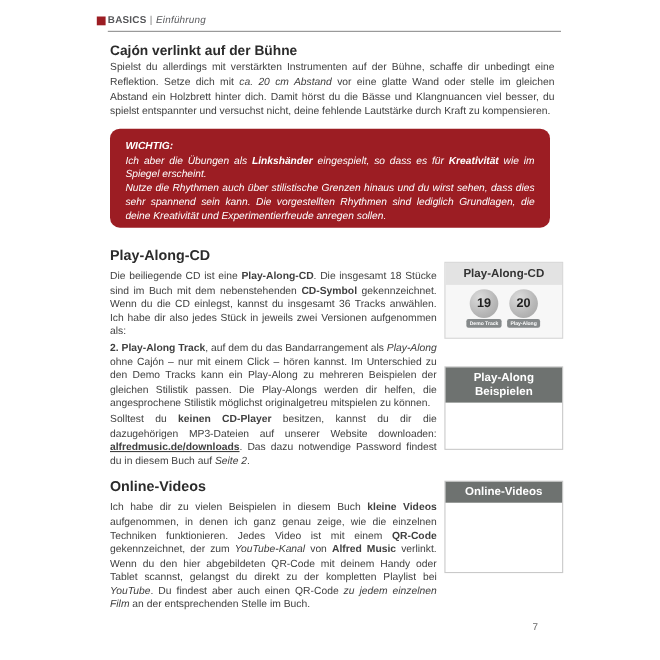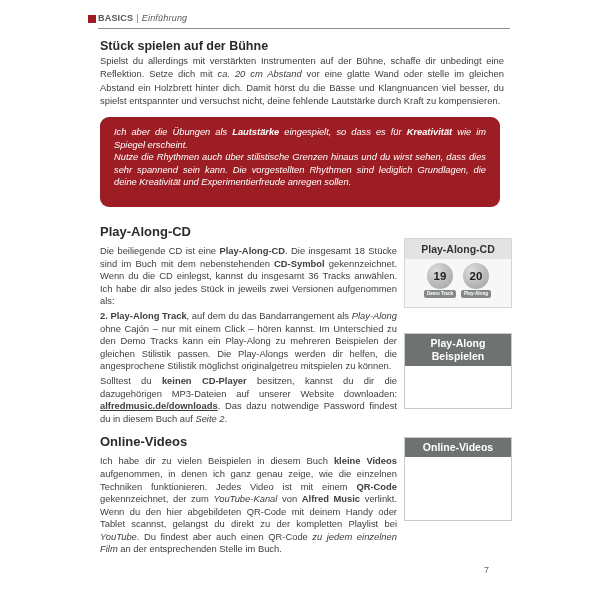--- a/index.html
+++ b/index.html
@@ -74,26 +74,27 @@
 <body>
 
 <div class="page">
 
   <div class="chapter-marker"></div>
 
   <div class="header">
     <span class="sec">BASICS</span><span class="div">|</span><span class="sub">Einführung</span>
   </div>
 
-  <div class="h1">Stück spielen auf der Bühne</div>
+  <div class="h1">Cajón verlinkt auf der Bühne</div>
 
   <p class="p-intro rich"><span>Spielst du allerdings mit verstärkten Instrumenten auf der Bühne, schaffe dir unbedingt eine Reflektion. Setze dich mit </span><span style="font-style: italic;">ca. 20 cm Abstand</span><span> vor eine glatte Wand oder stelle im gleichen Abstand ein Holzbrett hinter dich. Damit hörst du die Bässe und Klangnuancen viel besser, du spielst entspannter und versuchst nicht, deine fehlende Lautstärke durch Kraft zu kompensieren.</span></p>
 
   <div class="wichtig">
-    <p class="rich"><span>Ich aber die Übungen als </span><span style="font-weight: bold;">Lautstärke</span><span> eingespielt, so dass es für </span><span style="font-weight: bold;">Kreativität</span><span> wie im Spiegel erscheint.</span></p>
+    <div class="label">WICHTIG:</div>
+    <p class="rich"><span>Ich aber die Übungen als </span><span style="font-weight: bold;">Linkshänder</span><span> eingespielt, so dass es für </span><span style="font-weight: bold;">Kreativität</span><span> wie im Spiegel erscheint.</span></p>
     <p class="rich"><span>Nutze die Rhythmen auch über stilistische Grenzen hinaus und du wirst sehen, dass dies sehr spannend sein kann. Die vorgestellten Rhythmen sind lediglich Grundlagen, die deine Kreativität und Experimentierfreude anregen sollen.</span></p>
   </div>
 
   <div class="col">
     <div class="h2">Play-Along-CD</div>
     <p class="rich"><span>Die beiliegende CD ist eine </span><span style="font-weight: bold;">Play-Along-CD</span><span>. Die insgesamt 18 Stücke sind im Buch mit dem nebenstehenden </span><span style="font-weight: bold;">CD-Symbol</span><span> gekennzeichnet. Wenn du die CD einlegst, kannst du insgesamt 36 Tracks anwählen. Ich habe dir also jedes Stück in jeweils zwei Versionen aufgenommen als:</span></p>
     <p class="rich"><span style="font-weight: bold;">2. Play-Along Track</span><span>, auf dem du das Bandarrangement als </span><span style="font-style: italic;">Play-Along</span><span> ohne Cajón – nur mit einem Click – hören kannst. Im Unterschied zu den Demo Tracks kann ein Play-Along zu mehreren Beispielen der gleichen Stilistik passen. Die Play-Alongs werden dir helfen, die angesprochene Stilistik möglichst originalgetreu mitspielen zu können.</span></p>
     <p class="rich"><span>Solltest du </span><span style="font-weight: bold;">keinen CD-Player</span><span> besitzen, kannst du dir die dazugehörigen MP3-Dateien auf unserer Website downloaden: </span><span style="font-weight: bold; text-decoration: underline;">alfredmusic.de/downloads</span><span>. Das dazu notwendige Password findest du in diesem Buch auf </span><span style="font-style: italic;">Seite 2</span><span>.</span></p>
     <div class="h2 videos">Online-Videos</div>
     <p class="rich"><span>Ich habe dir zu vielen Beispielen in diesem Buch </span><span style="font-weight: bold;">kleine Videos</span><span> aufgenommen, in denen ich ganz genau zeige, wie die einzelnen Techniken funktionieren. Jedes Video ist mit einem </span><span style="font-weight: bold;">QR-Code</span><span> gekennzeichnet, der zum </span><span style="font-style: italic;">YouTube-Kanal</span><span> von </span><span style="font-weight: bold;">Alfred Music</span><span> verlinkt. Wenn du den hier abgebildeten QR-Code mit deinem Handy oder Tablet scannst, gelangst du direkt zu der kompletten Playlist bei </span><span style="font-style: italic;">YouTube</span><span>. Du findest aber auch einen QR-Code </span><span style="font-style: italic;">zu jedem einzelnen Film</span><span> an der entsprechenden Stelle im Buch.</span></p>

